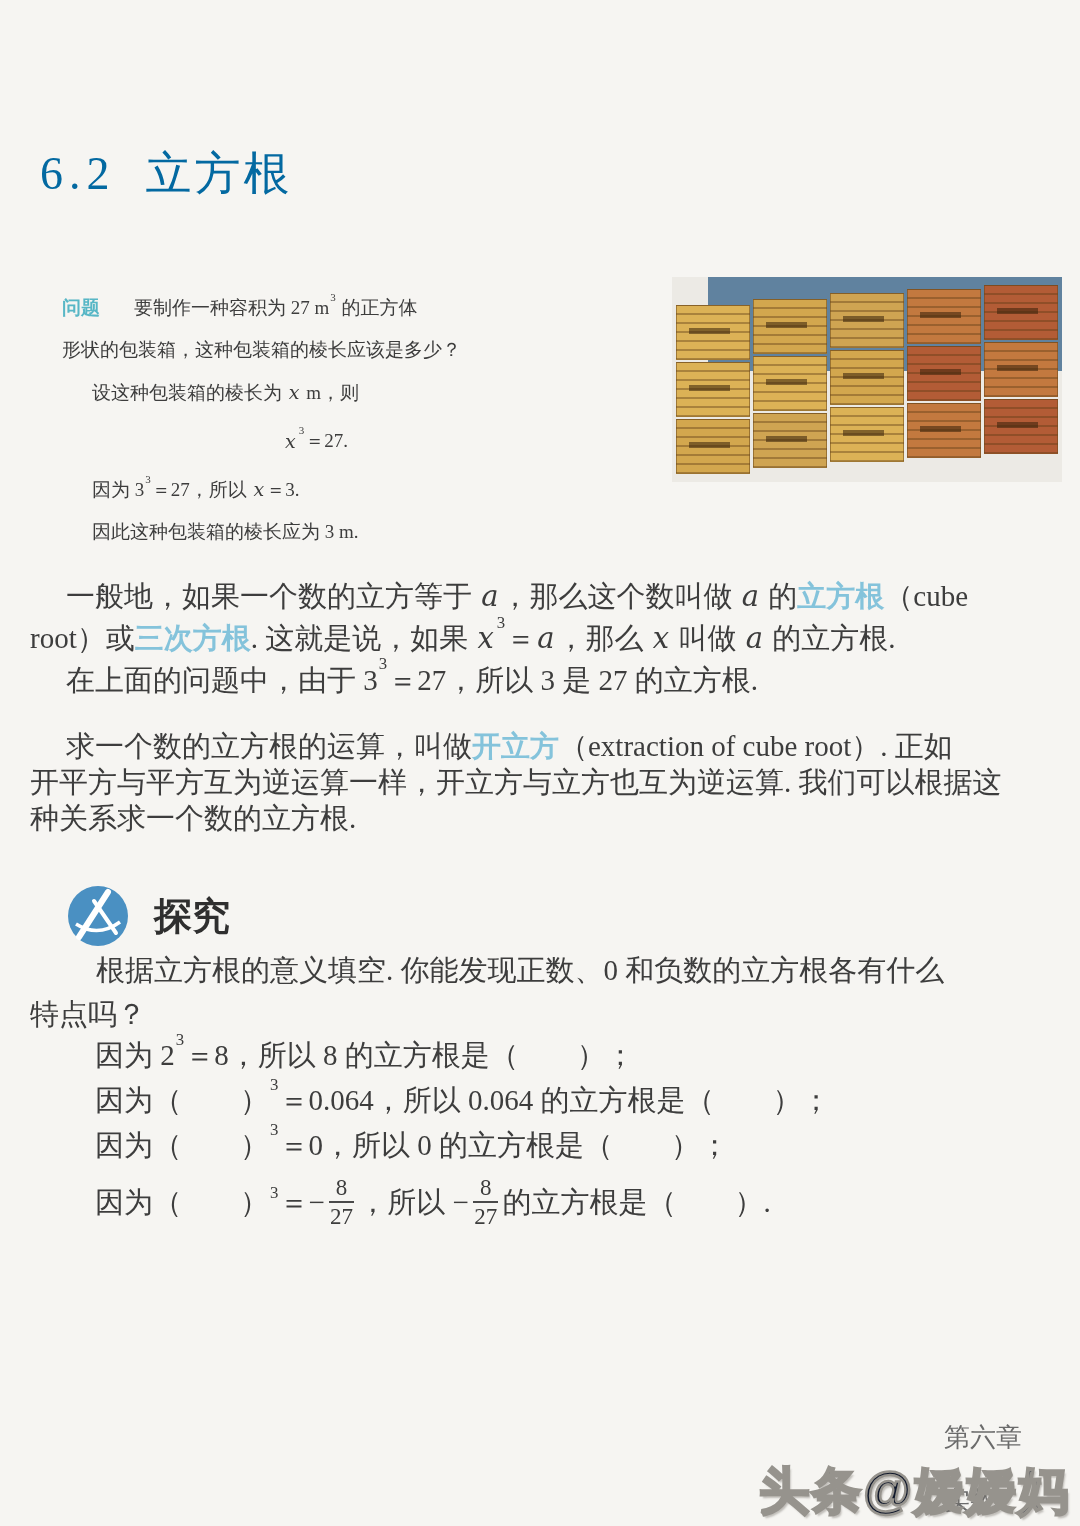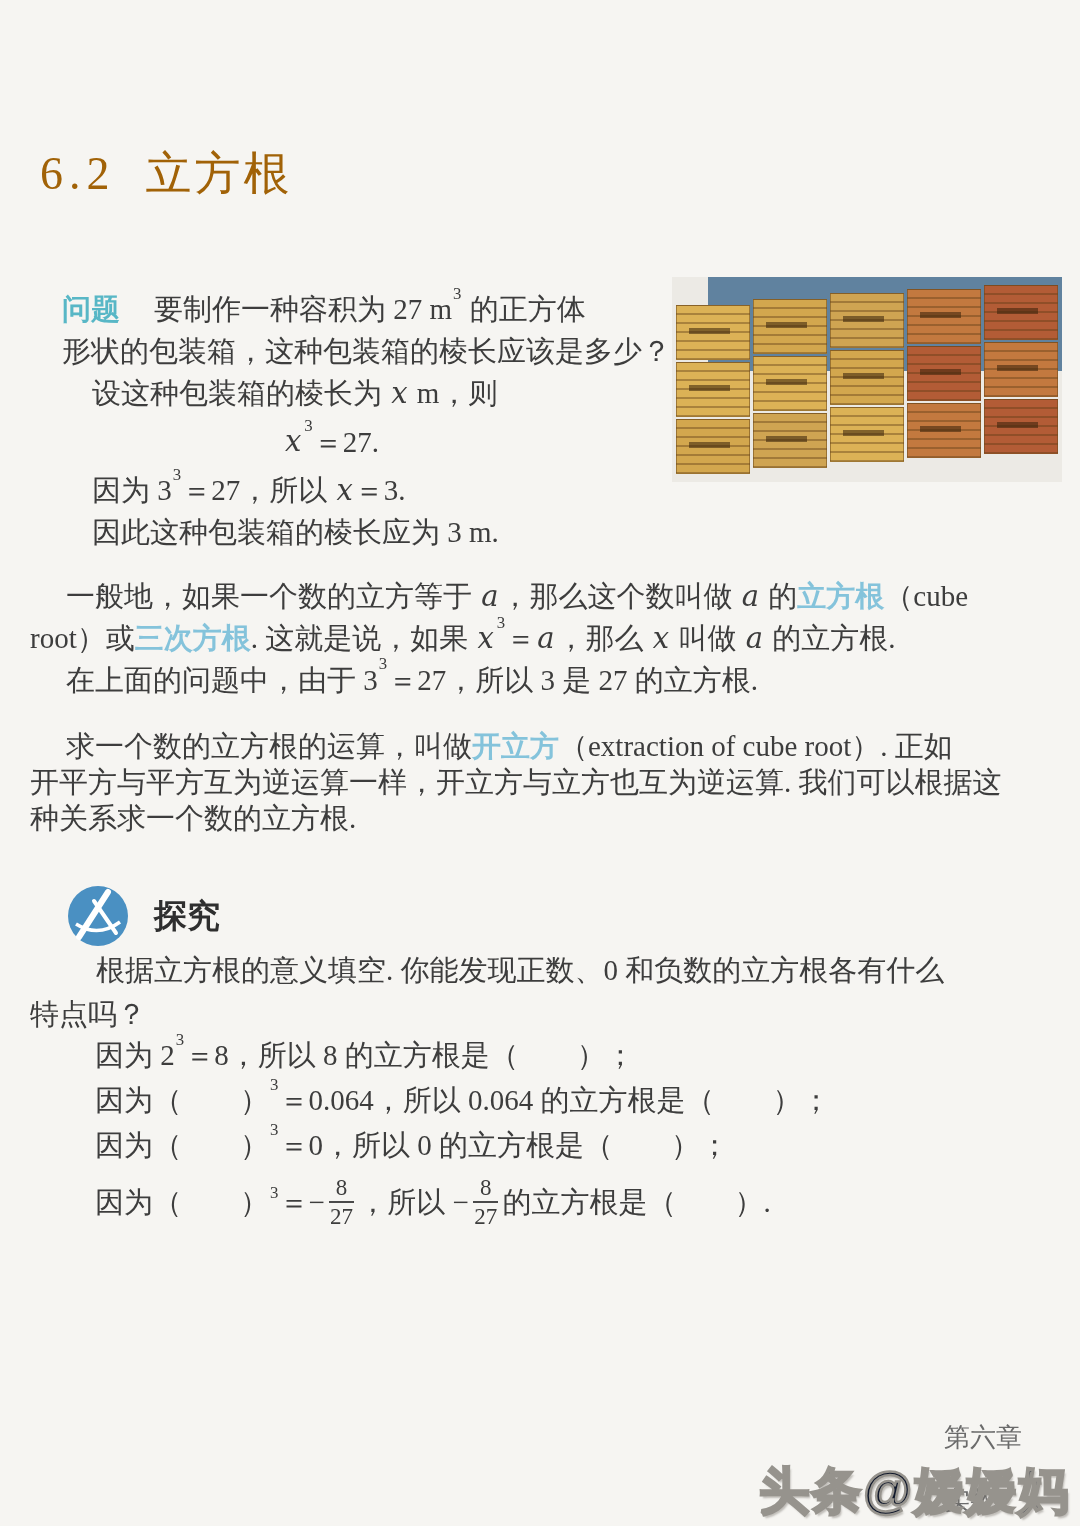--- a/index.html
+++ b/index.html
@@ -9,25 +9,25 @@
     font-family:"Liberation Serif","DejaVu Serif",serif;
     color:#3d3d3d;
   }
   .line{white-space:nowrap;}
   sup.cube{font-size:0.58em; position:relative; top:-0.55em; margin:0 1px;}
   .mi{font-style:italic; font-family:"DejaVu Serif",serif; padding:0 2px;}
   .term{font-family:"Liberation Sans","DejaVu Sans",sans-serif; font-weight:600; color:#84c3db;}
   .teal{font-family:"Liberation Sans","DejaVu Sans",sans-serif; font-weight:700; color:#58b7c6; margin-right:34px;}
 
   
-  .title{position:absolute; left:40px; top:112px; font-size:46px; font-weight:500; color:#a16207; letter-spacing:3px;}
+  .title{position:absolute; left:40px; top:112px; font-size:46px; font-weight:500; color:#0369a1; letter-spacing:3px;}
   .title .num{margin-right:30px; letter-spacing:6px;}
 
   
-  .problem{position:absolute; left:62px; top:282px; width:618px; font-size:29px; line-height:42px;}
+  .problem{position:absolute; left:62px; top:282px; width:618px; font-size:19px; line-height:42px;}
   .problem .ind{padding-left:30px;}
   .problem .eq{padding-left:221px; line-height:44px;}
 
   
   .photo{position:absolute; left:672px; top:277px; width:390px; height:205px; background:#eceae5;}
   .sky{position:absolute; left:36px; top:0; right:0; height:94px; background:#60829f;}
   .stacks{position:absolute; left:4px; bottom:6px; display:flex; align-items:flex-end; gap:3px;}
   .col{display:flex; flex-direction:column; gap:2px;}
   .crate{width:74px; height:55px; position:relative;
     background-image:repeating-linear-gradient(to bottom, rgba(0,0,0,0) 0 7px, rgba(92,58,20,.4) 7px 9px);
@@ -37,21 +37,21 @@
   .c-o{background-color:#c3793f;} .c-r{background-color:#b35c36;}
 
   
   .para{position:absolute; left:30px; width:1026px; font-size:29px; line-height:36px;}
   .para .ind{padding-left:36px;}
   .p-def{top:578px;}
   .p-op{top:728px;}
 
   
   .explore-head{position:absolute; left:66px; top:884px; display:flex; align-items:center; gap:24px;}
-  .explore-label{font-family:"Liberation Sans","DejaVu Sans",sans-serif; font-weight:700; font-size:33px; color:#2f2f2f;}
+  .explore-label{font-family:"Liberation Sans","DejaVu Sans",sans-serif; font-weight:700; font-size:38px; color:#2f2f2f;}
   .explore-icon{width:64px; height:64px; display:block;}
 
   .explore-intro{position:absolute; left:30px; top:948px; width:1026px; font-size:29px; line-height:44px;}
   .explore-intro .ind{padding-left:66px;}
 
   
   .fills{position:absolute; left:95px; top:1026px; font-size:29px;}
   .fill-line{height:45px; line-height:45px; white-space:nowrap;}
   .fill-frac{height:70px; display:flex; align-items:center; margin-top:6px;}
   .frac{display:inline-block; text-align:center; vertical-align:middle; margin:0 4px;}

